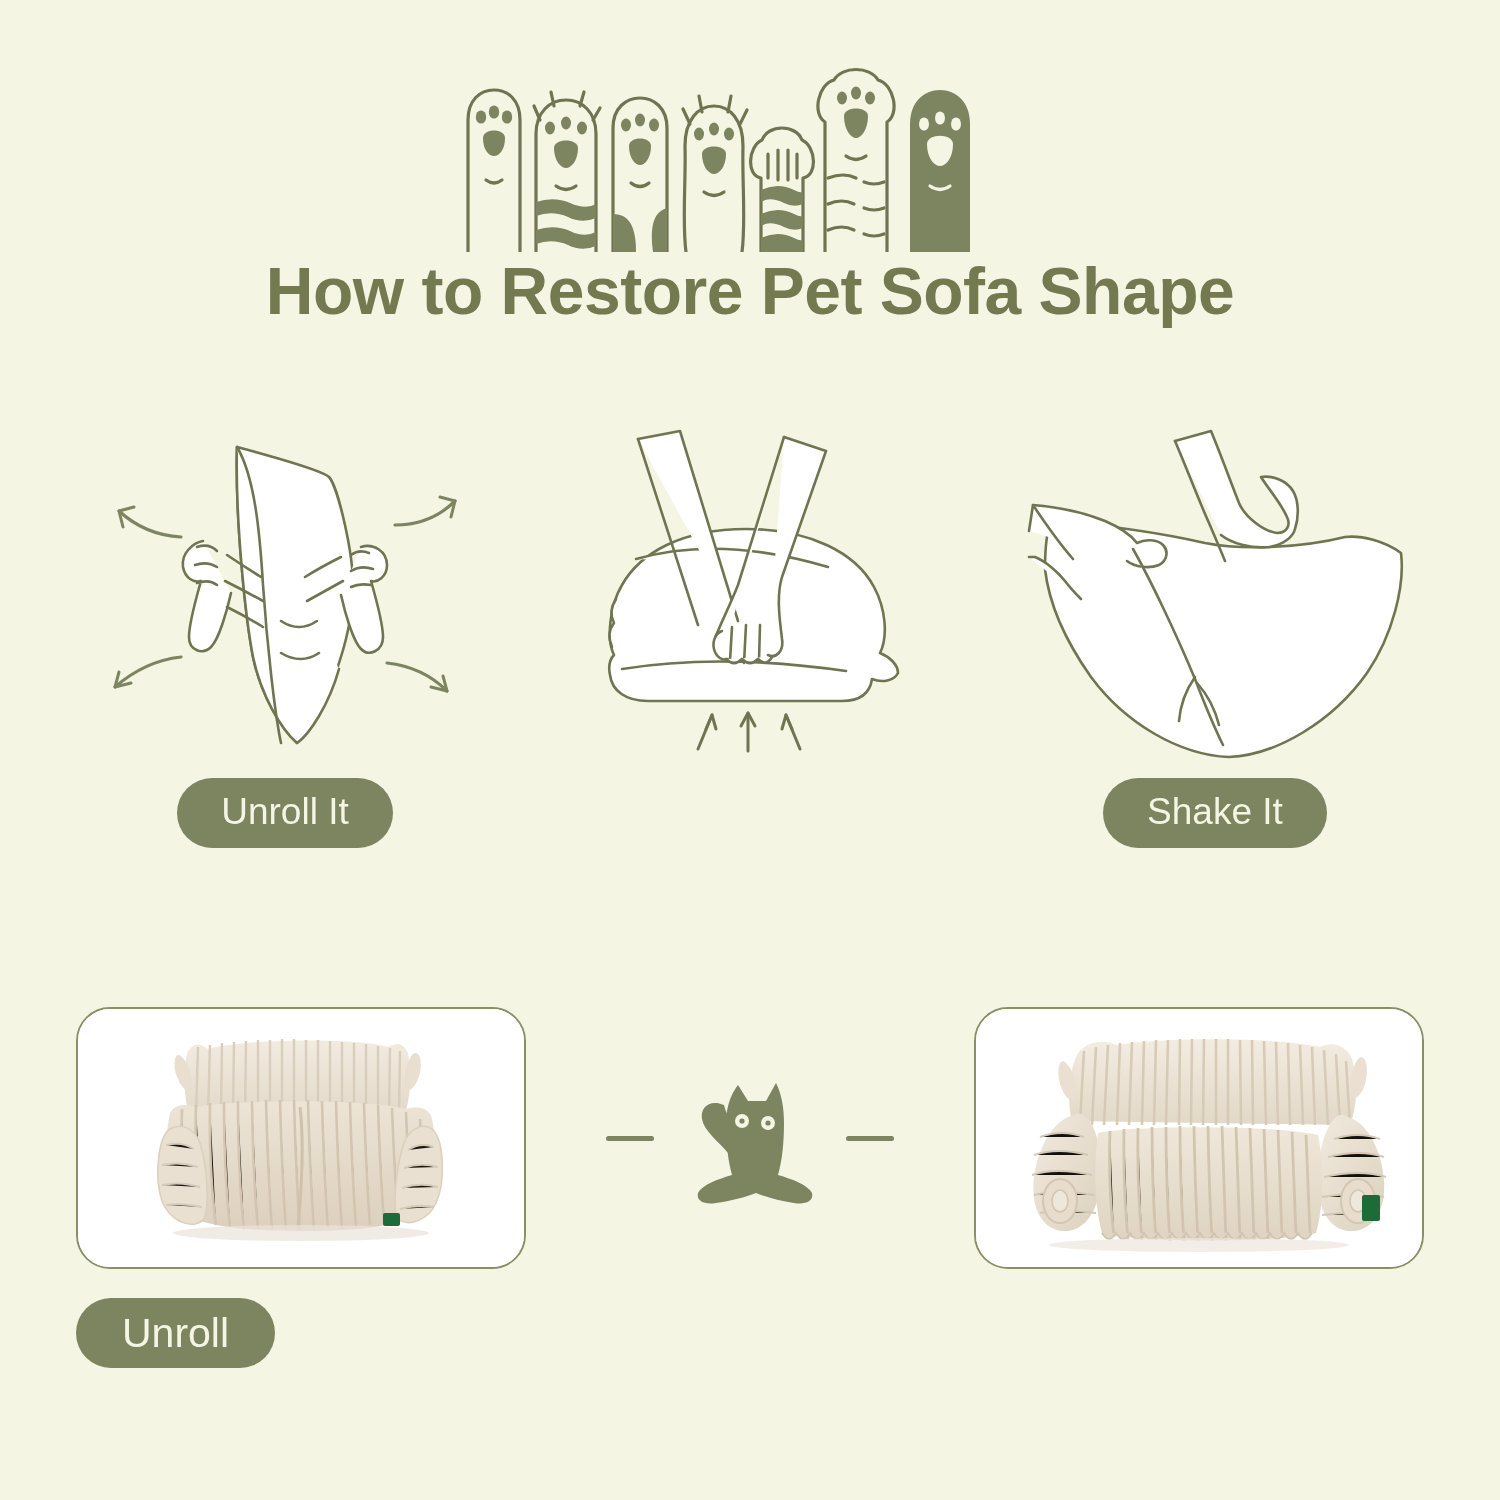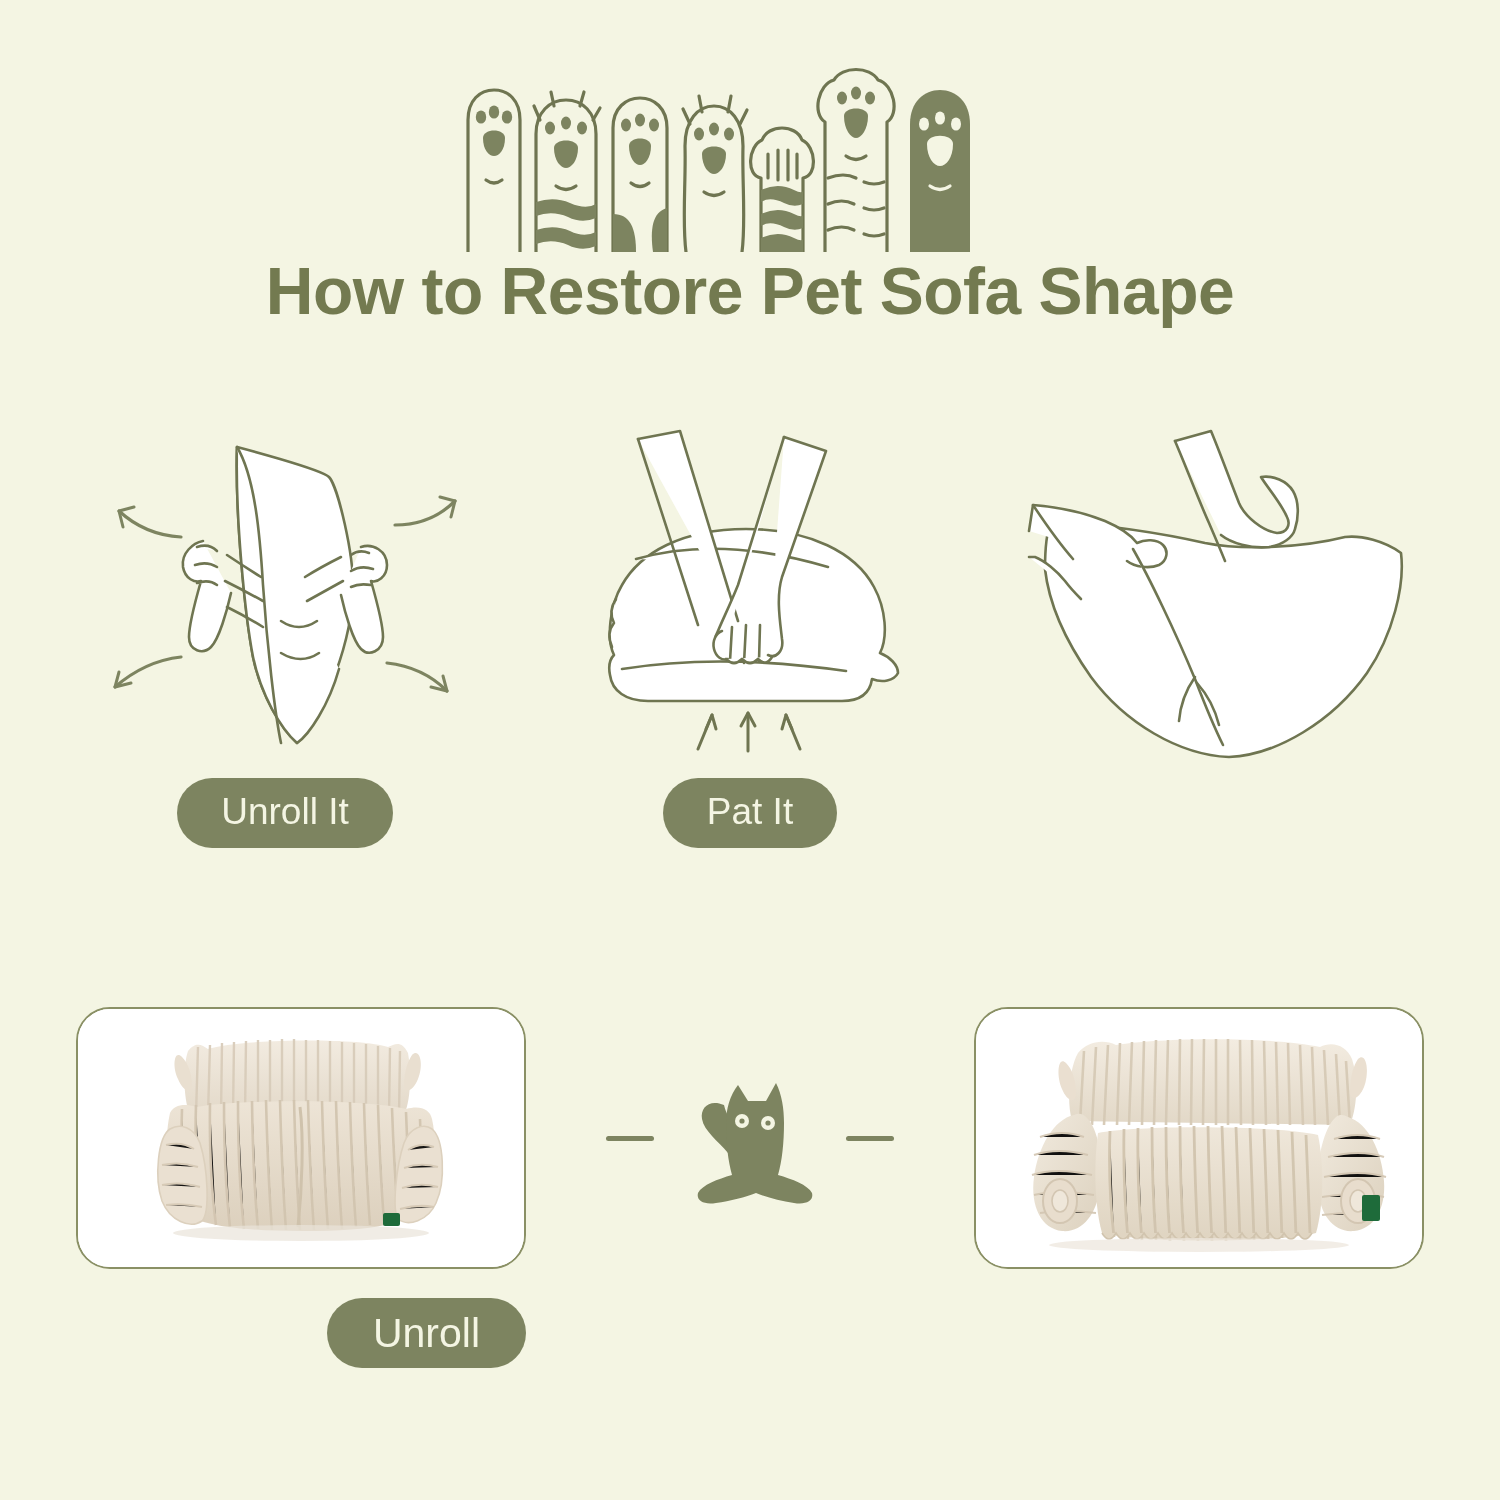--- a/index.html
+++ b/index.html
@@ -126,21 +126,21 @@
     left: 0;
     width: 1500px;
     height: 70px;
     display: flex;
     justify-content: space-between;
     padding: 0 76px;
   }
   .bottom-label-slot {
     width: 450px;
     display: flex;
-    justify-content: flex-end;
+    justify-content: flex-start;
   }
   .bottom-label-slot.mid { width: 360px; }
   .pill-lg {
     background: #7d8460;
     color: #f4f5e3;
     border-radius: 999px;
     font-size: 41px;
     font-weight: 400;
     line-height: 1;
     padding: 15px 46px 19px 46px;
@@ -294,21 +294,20 @@
           <g fill="none" stroke="#6F7551" stroke-width="3" stroke-linecap="round">
             <path d="M128 324 L142 290"></path>
             <path d="M142 290 L136 304 M142 290 L146 304"></path>
             <path d="M178 326 L178 288"></path>
             <path d="M178 288 L171 301 M178 288 L185 301"></path>
             <path d="M230 324 L216 290"></path>
             <path d="M216 290 L222 304 M216 290 L212 304"></path>
           </g>
         </svg>
       </div>
-      <div class="pill">Pat It</div>
     </div>
 
     <div class="step">
       <div class="step-art">
         <svg width="400" height="340" viewBox="0 0 400 340">
           <g fill="#FFFFFF" stroke="#6F7551" stroke-width="2.6" stroke-linecap="round" stroke-linejoin="round">
 
             <path d="M36 96 C90 100 146 108 190 118 C230 126 290 122 330 112 C346 110 370 116 386 128 C390 160 378 210 352 248 C318 296 262 330 214 332 C164 330 110 298 76 252 C52 218 34 180 30 144 C30 124 32 106 36 96 Z"></path>
 
             <path d="M160 16 L196 6 C206 30 216 58 224 78 C230 92 248 106 262 108 C272 108 276 100 272 92 C266 78 252 62 246 52 C258 50 272 56 278 66 C284 76 284 92 280 104 C278 112 268 120 254 122 C236 124 216 118 206 110"></path>
@@ -316,20 +315,21 @@
 
             <path d="M14 106 L18 80 C44 82 70 88 90 96 C104 102 116 110 122 118 C130 114 142 114 148 120 C154 126 152 136 144 140 C134 144 120 142 112 136"></path>
             <path d="M14 132 L20 132 C30 136 42 146 50 156 C56 164 62 170 66 174"></path>
             <path d="M18 80 C30 98 44 118 58 134"></path>
 
             <path d="M118 124 C134 152 160 206 180 254 C190 280 200 304 208 320"></path>
             <path d="M182 258 Q198 276 204 300 M180 252 Q166 272 164 296"></path>
           </g>
         </svg>
       </div>
+      <div class="pill">Shake It</div>
     </div>
 
   </div>
 
   <div class="result-row">
 
     <div class="photo-card">
       <svg width="446" height="258" viewBox="0 0 446 258">
         <rect x="0" y="0" width="446" height="258" fill="#FFFFFF"></rect>
         <defs>

